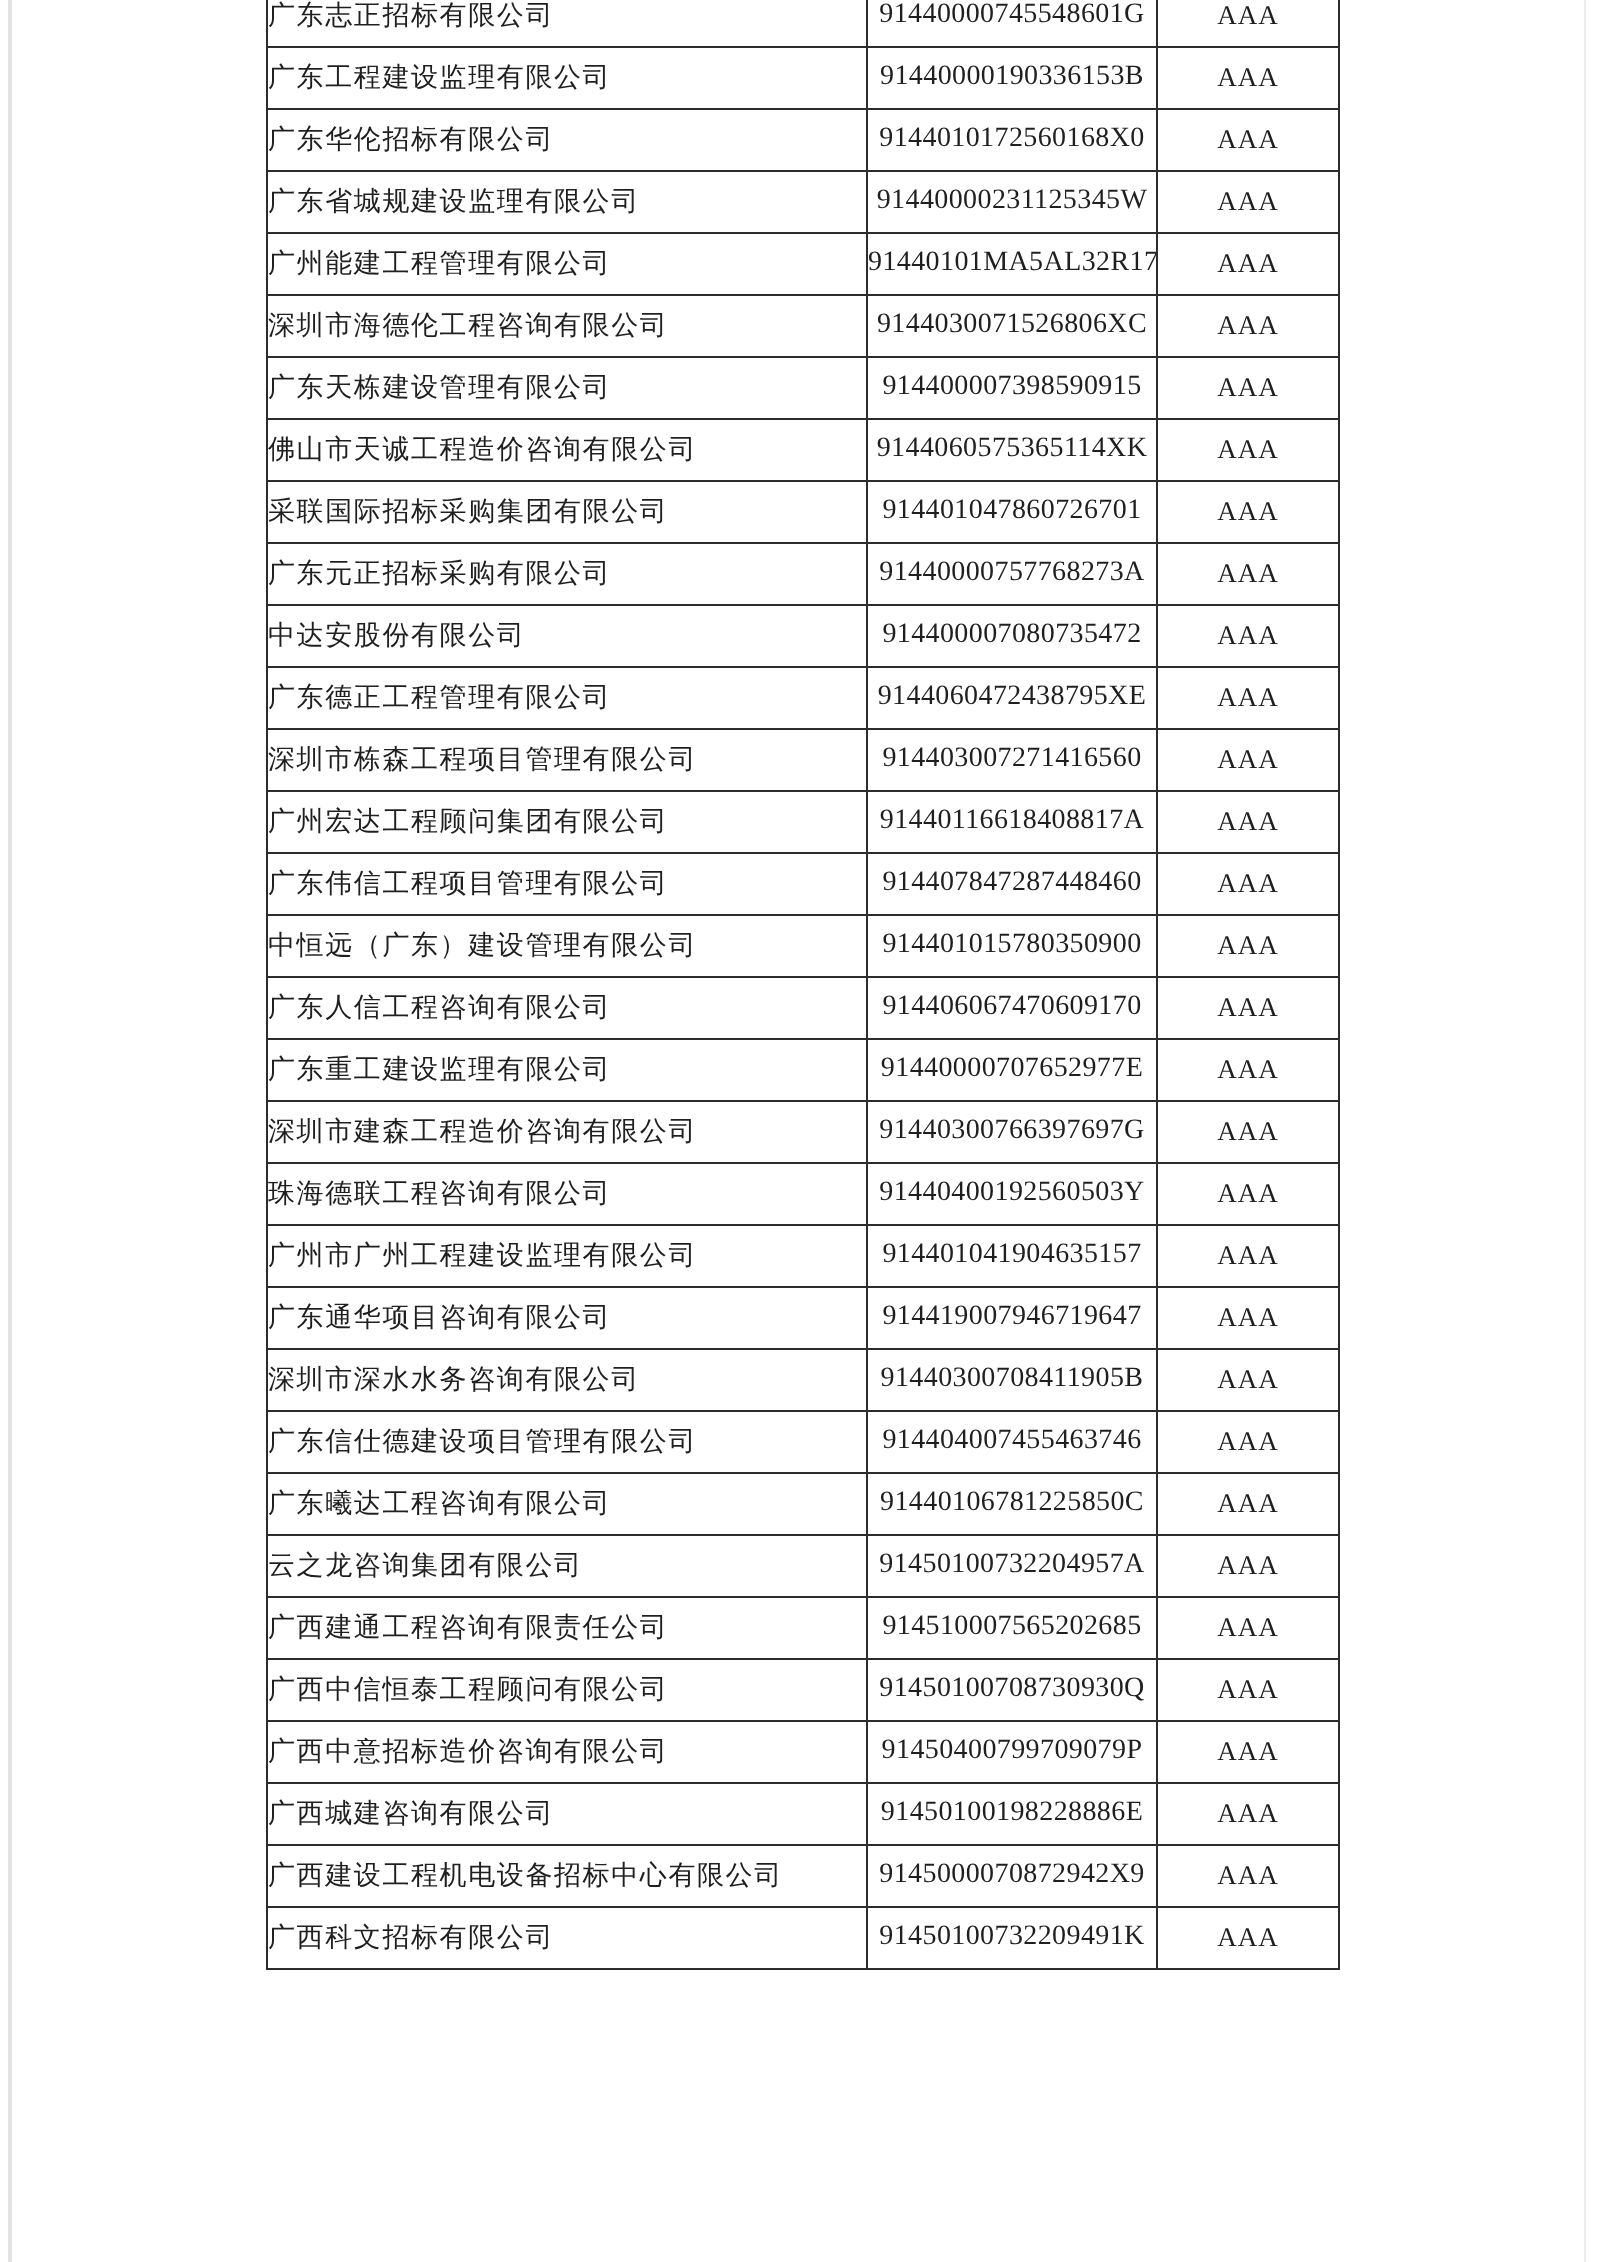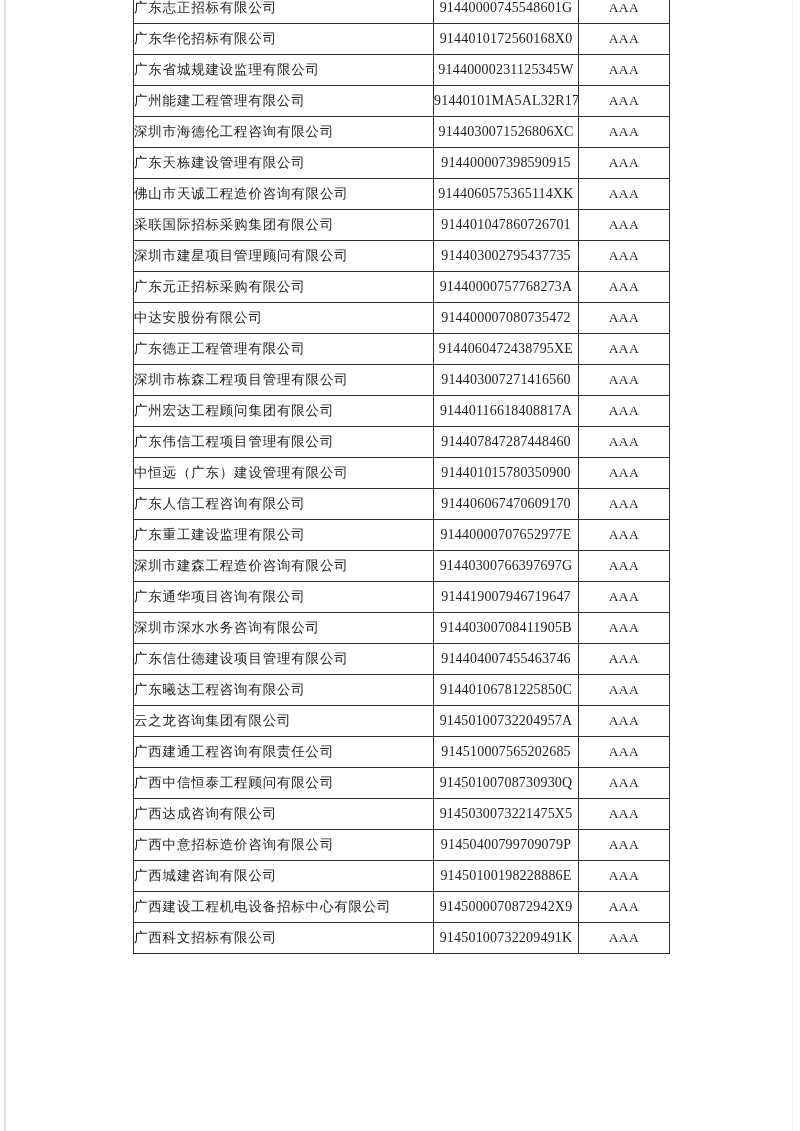--- a/index.html
+++ b/index.html
@@ -84,20 +84,25 @@
         <col class="c-code">
         <col class="c-rating">
       </colgroup>
       <tbody>
           <tr>
             <td class="name-cell">广东志正招标有限公司</td>
             <td class="code-cell">91440000745548601G</td>
             <td class="rating-cell">AAA</td>
           </tr>
           <tr>
+            <td class="name-cell">广东工程建设监理有限公司</td>
+            <td class="code-cell">91440000190336153B</td>
+            <td class="rating-cell">AAA</td>
+          </tr>
+          <tr>
             <td class="name-cell">广东华伦招标有限公司</td>
             <td class="code-cell">9144010172560168X0</td>
             <td class="rating-cell">AAA</td>
           </tr>
           <tr>
             <td class="name-cell">广东省城规建设监理有限公司</td>
             <td class="code-cell">91440000231125345W</td>
             <td class="rating-cell">AAA</td>
           </tr>
           <tr>
@@ -119,25 +124,20 @@
             <td class="name-cell">佛山市天诚工程造价咨询有限公司</td>
             <td class="code-cell">9144060575365114XK</td>
             <td class="rating-cell">AAA</td>
           </tr>
           <tr>
             <td class="name-cell">采联国际招标采购集团有限公司</td>
             <td class="code-cell">914401047860726701</td>
             <td class="rating-cell">AAA</td>
           </tr>
           <tr>
-            <td class="name-cell">深圳市建星项目管理顾问有限公司</td>
-            <td class="code-cell">914403002795437735</td>
-            <td class="rating-cell">AAA</td>
-          </tr>
-          <tr>
             <td class="name-cell">广东元正招标采购有限公司</td>
             <td class="code-cell">91440000757768273A</td>
             <td class="rating-cell">AAA</td>
           </tr>
           <tr>
             <td class="name-cell">中达安股份有限公司</td>
             <td class="code-cell">914400007080735472</td>
             <td class="rating-cell">AAA</td>
           </tr>
           <tr>
@@ -174,20 +174,30 @@
             <td class="name-cell">广东重工建设监理有限公司</td>
             <td class="code-cell">91440000707652977E</td>
             <td class="rating-cell">AAA</td>
           </tr>
           <tr>
             <td class="name-cell">深圳市建森工程造价咨询有限公司</td>
             <td class="code-cell">91440300766397697G</td>
             <td class="rating-cell">AAA</td>
           </tr>
           <tr>
+            <td class="name-cell">珠海德联工程咨询有限公司</td>
+            <td class="code-cell">91440400192560503Y</td>
+            <td class="rating-cell">AAA</td>
+          </tr>
+          <tr>
+            <td class="name-cell">广州市广州工程建设监理有限公司</td>
+            <td class="code-cell">914401041904635157</td>
+            <td class="rating-cell">AAA</td>
+          </tr>
+          <tr>
             <td class="name-cell">广东通华项目咨询有限公司</td>
             <td class="code-cell">914419007946719647</td>
             <td class="rating-cell">AAA</td>
           </tr>
           <tr>
             <td class="name-cell">深圳市深水水务咨询有限公司</td>
             <td class="code-cell">91440300708411905B</td>
             <td class="rating-cell">AAA</td>
           </tr>
           <tr>
@@ -206,25 +216,20 @@
             <td class="rating-cell">AAA</td>
           </tr>
           <tr>
             <td class="name-cell">广西建通工程咨询有限责任公司</td>
             <td class="code-cell">914510007565202685</td>
             <td class="rating-cell">AAA</td>
           </tr>
           <tr>
             <td class="name-cell">广西中信恒泰工程顾问有限公司</td>
             <td class="code-cell">91450100708730930Q</td>
-            <td class="rating-cell">AAA</td>
-          </tr>
-          <tr>
-            <td class="name-cell">广西达成咨询有限公司</td>
-            <td class="code-cell">9145030073221475X5</td>
             <td class="rating-cell">AAA</td>
           </tr>
           <tr>
             <td class="name-cell">广西中意招标造价咨询有限公司</td>
             <td class="code-cell">91450400799709079P</td>
             <td class="rating-cell">AAA</td>
           </tr>
           <tr>
             <td class="name-cell">广西城建咨询有限公司</td>
             <td class="code-cell">91450100198228886E</td>

